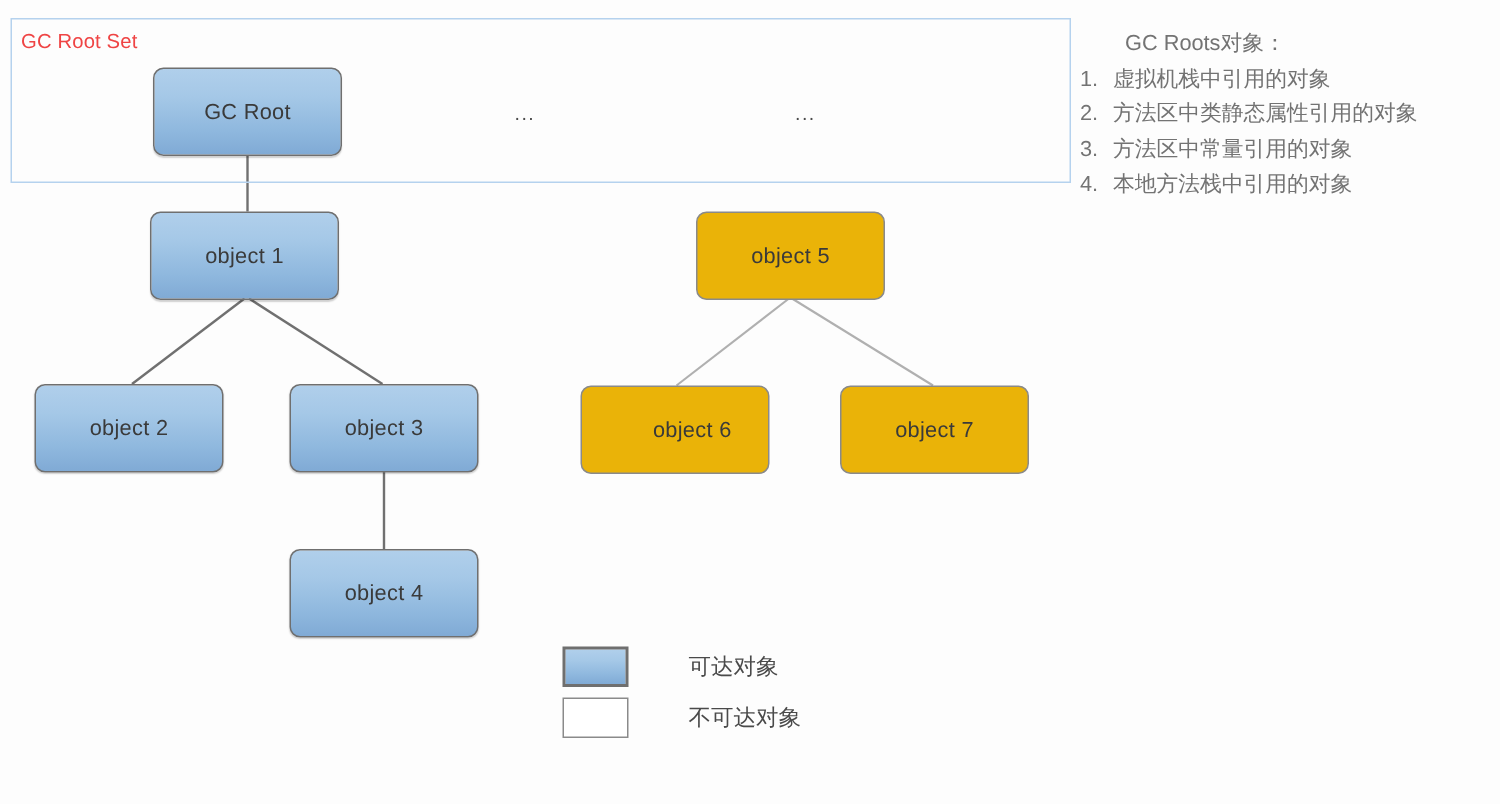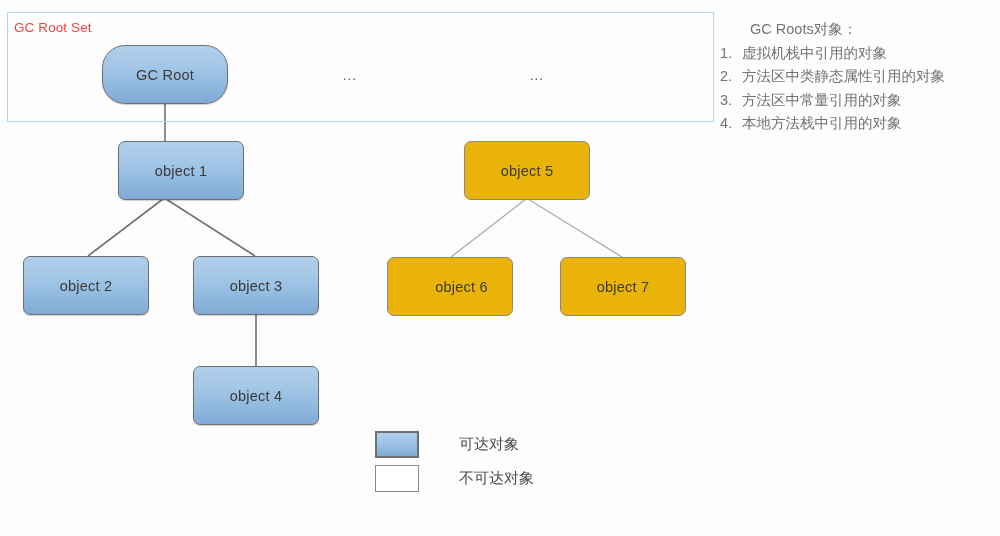--- a/index.html
+++ b/index.html
@@ -147,23 +147,23 @@
 
     <line x1="528" y1="199" x2="622" y2="257" stroke="#b0b0b0" stroke-width="1.4"></line>
   </svg>
 
   <div class="root-set"></div>
   <div class="root-set-label">GC Root Set</div>
 
   <div class="ellipsis" style="left:343px; top:68px;">...</div>
   <div class="ellipsis" style="left:530px; top:68px;">...</div>
 
-  <div class="node reachable" style="left:102px; top:45px;border-radius:23px;">GC Root</div>
-
-  <div class="node reachable" style="left:118px; top:141px;">object 1</div>
+  <div class="node reachable" style="left:102px; top:45px;">GC Root</div>
+
+  <div class="node reachable" style="left:100px; top:141px;">object 1</div>
 
   <div class="node reachable" style="left:23px; top:256px;">object 2</div>
 
   <div class="node reachable" style="left:193px; top:256px;">object 3</div>
 
   <div class="node reachable" style="left:193px; top:366px;text-align:center;">object 4</div>
 
   <div class="node unreachable" style="left:464px; top:141px;">object 5</div>
 
   <div class="node unreachable" style="left:387px; top:257px;padding-left:23px;">object 6</div>

